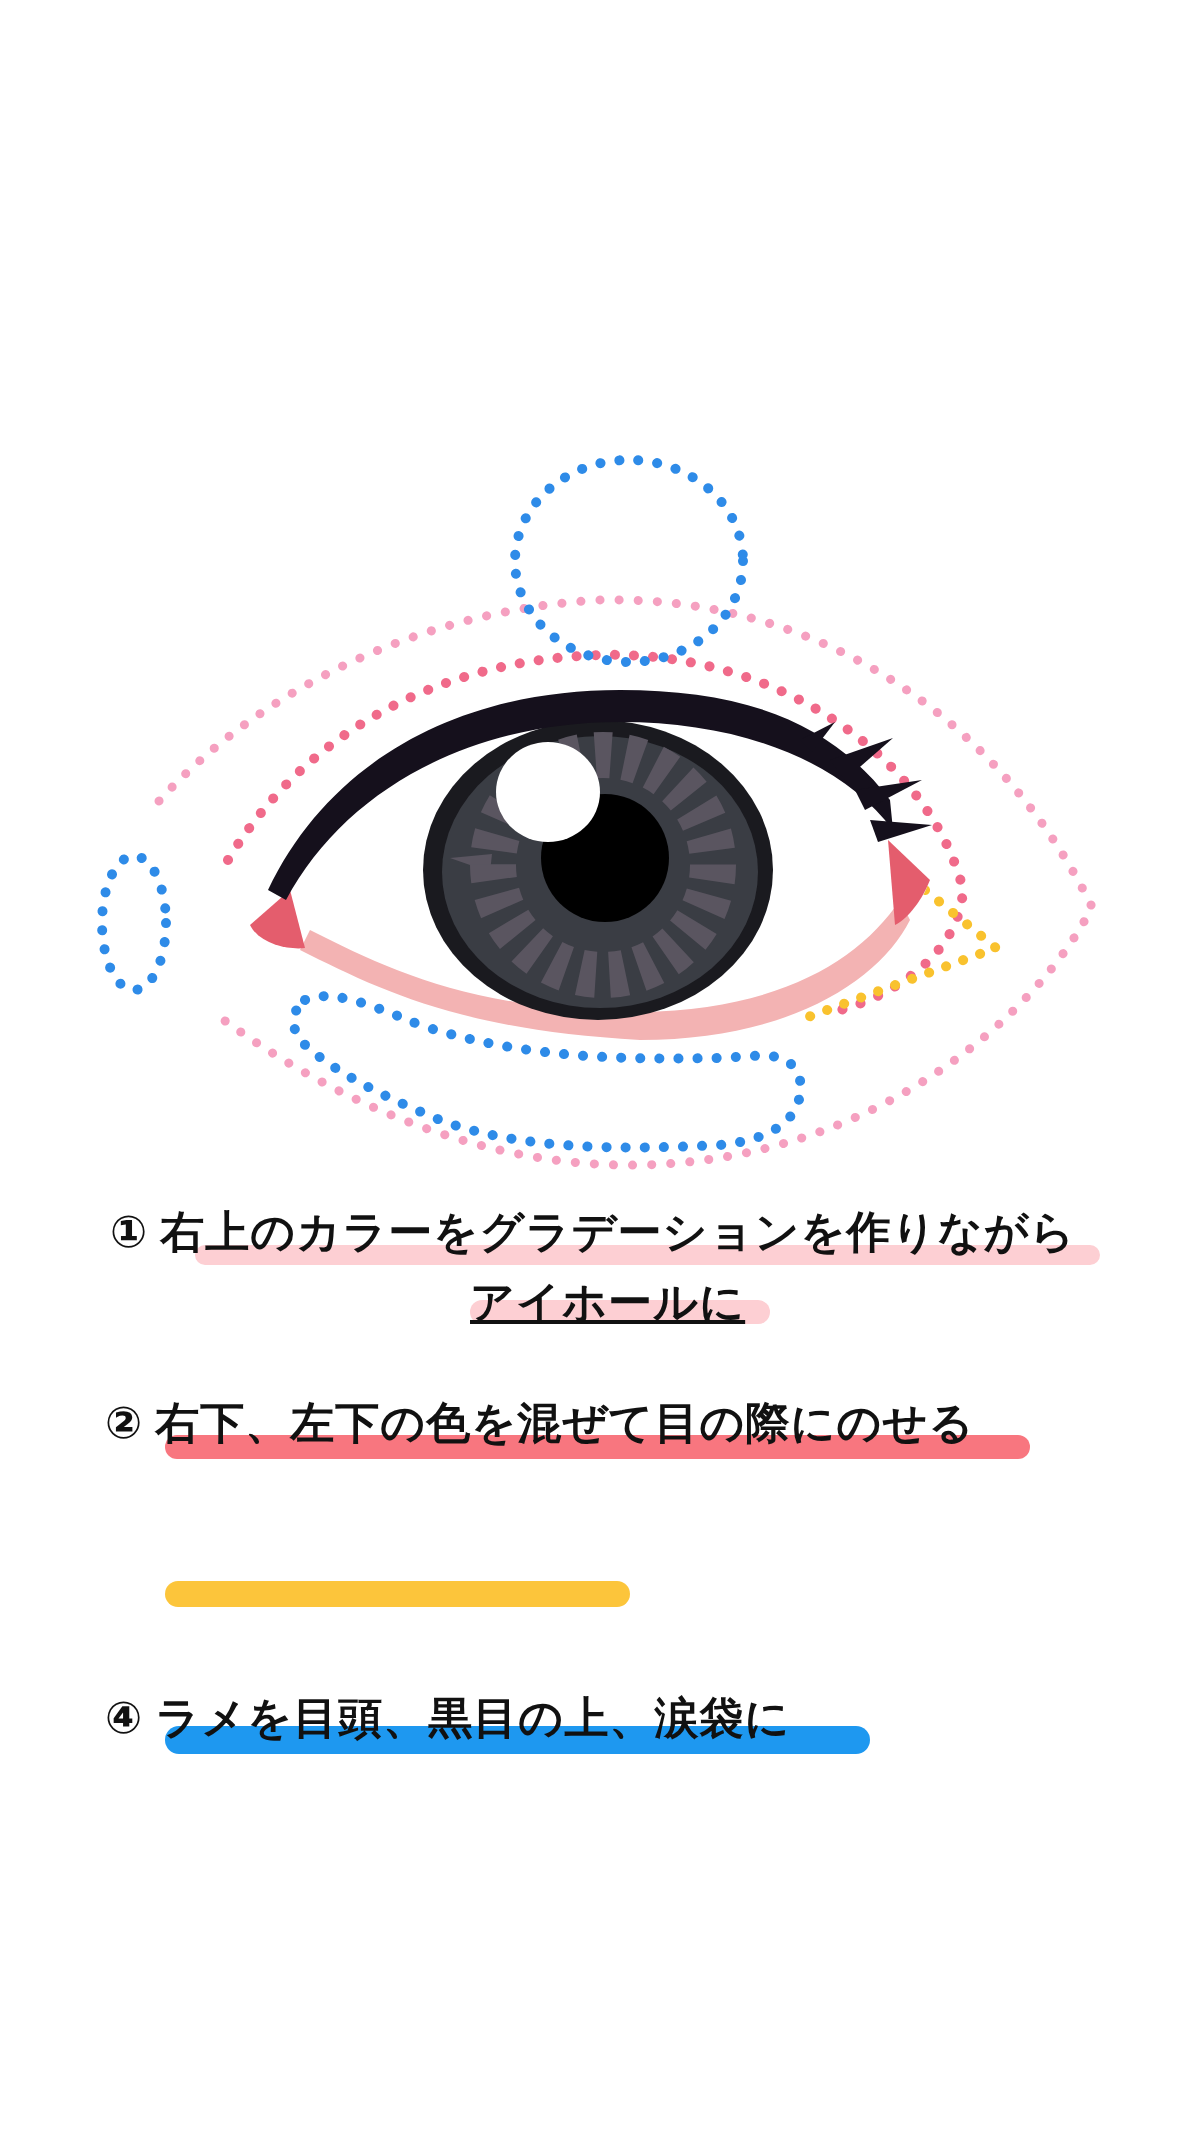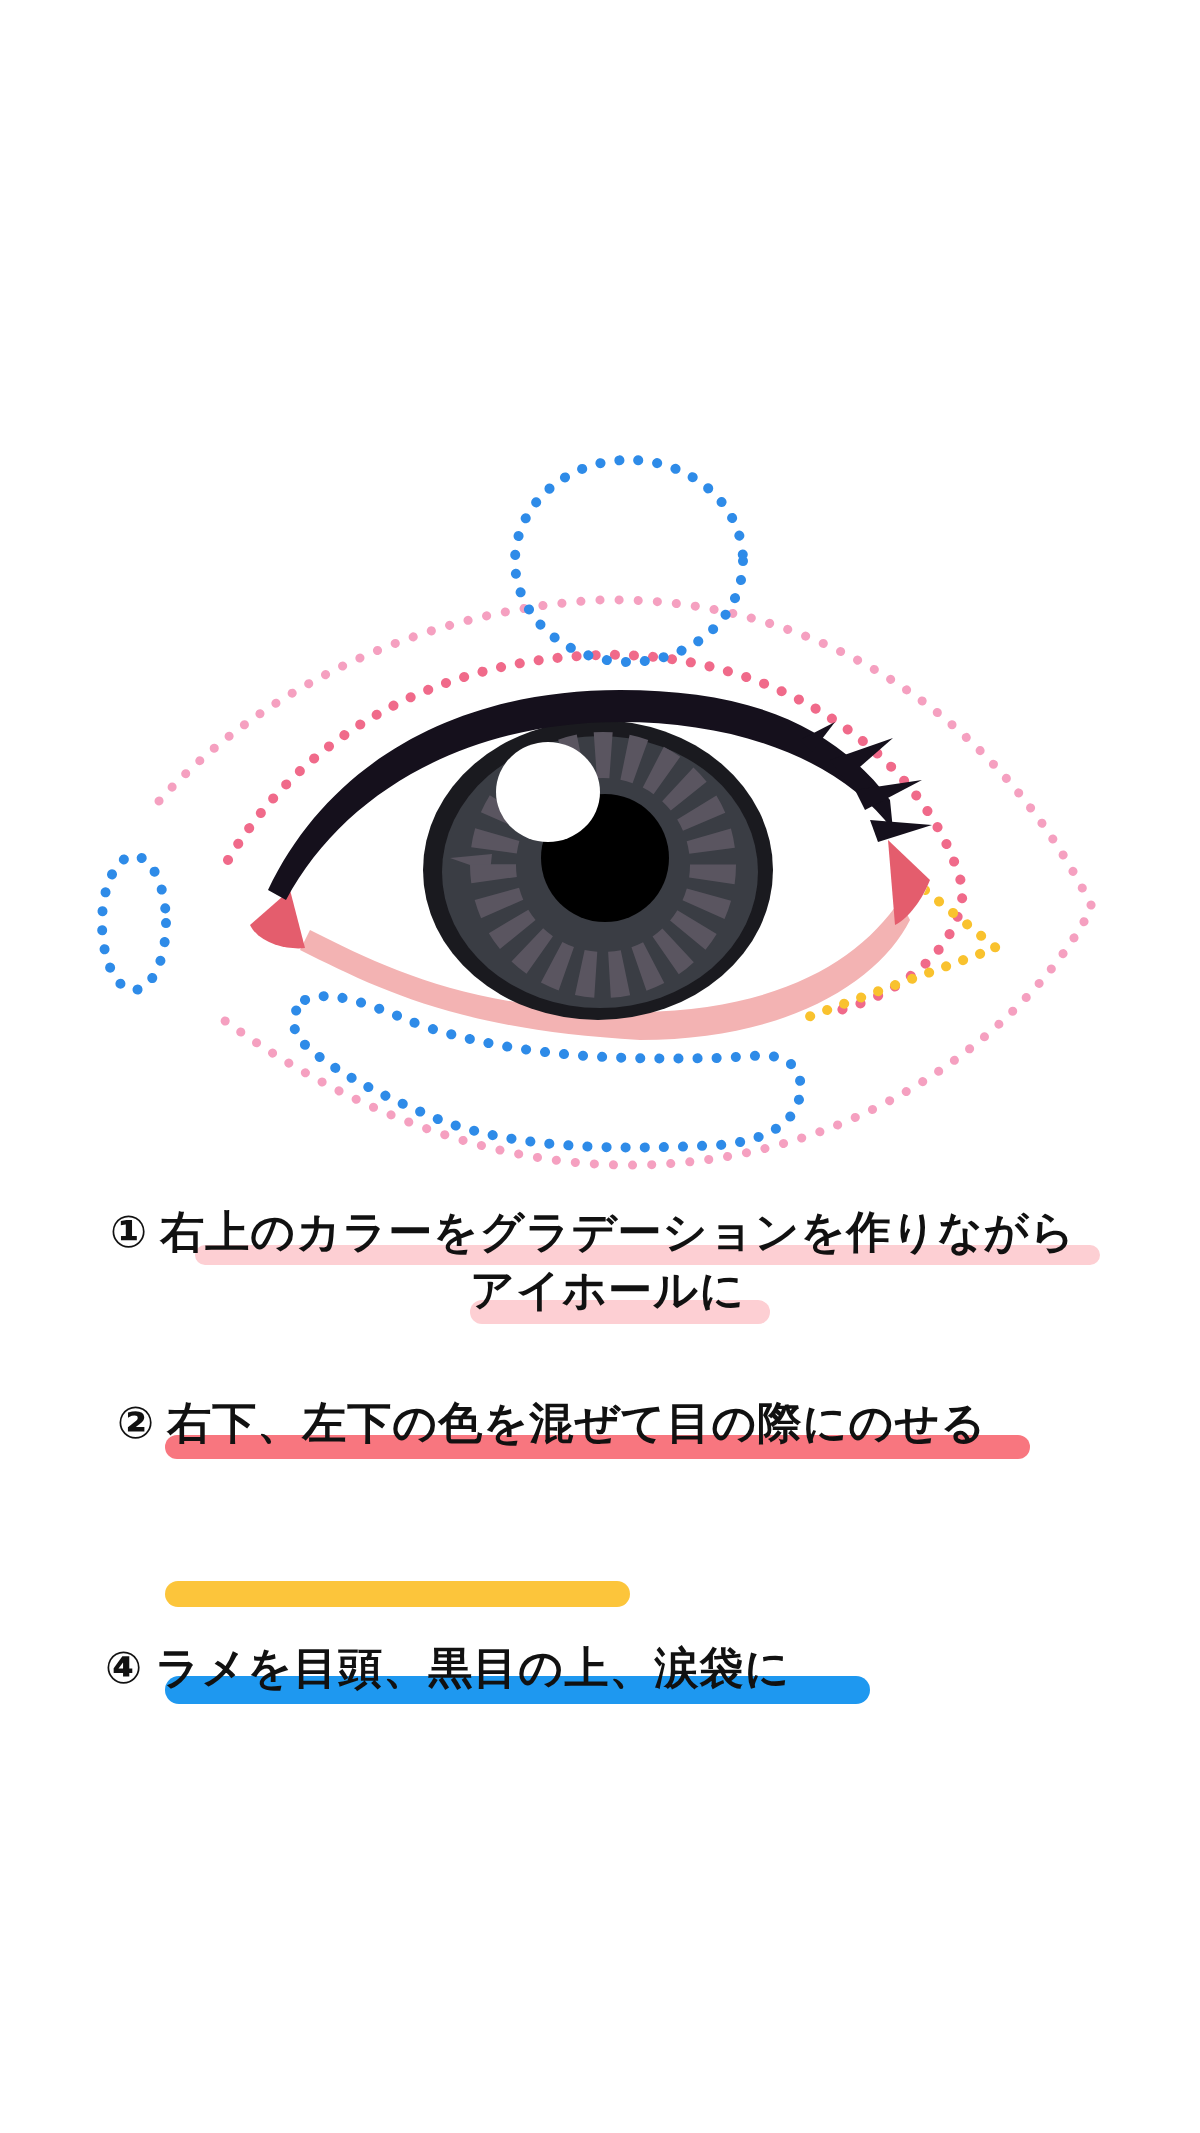--- a/index.html
+++ b/index.html
@@ -57,34 +57,34 @@
     <path d="M870,820 L932,825 L878,842 Z"></path>
   </g>
 </svg>
 
 <div class="line-wrap" style="left:110px; top:1204px; width:1000px; height:130px;text-align:center;">
   <div class="hl" style="left:85px; top:41px; width:905px; height:20px; background:#FDCFD3;"></div>
   <div class="step" style="left:0; top:0;">
     <span class="num">①</span><span class="txt">右上のカラーをグラデーションを作りながら</span>
   </div>
   <div class="hl" style="left:360px; top:96px; width:300px; height:24px; background:#FDCFD3;"></div>
-  <div class="step" style="left:360px; top:58px;">
+  <div class="step" style="left:360px; top:70px;text-decoration:underline;">
     <span class="txt">アイホールに</span>
   </div>
 </div>
 
 <div class="line-wrap" style="left:105px; top:1395px; width:940px; height:70px;">
   <div class="hl" style="left:60px; top:40px; width:865px; height:24px; background:#F8767F;"></div>
-  <div class="step" style="left:0; top:0;margin-left:12px;">
+  <div class="step" style="left:0; top:0;">
     <span class="num">②</span><span class="txt">右下、左下の色を混ぜて目の際にのせる</span>
   </div>
 </div>
 
 <div class="line-wrap" style="left:105px; top:1545px; width:560px; height:70px;">
   <div class="hl" style="left:60px; top:36px; width:465px; height:26px; background:#FCC53B;"></div>
 </div>
 
-<div class="line-wrap" style="left:105px; top:1640px; width:800px; height:75px;text-align:center;">
+<div class="line-wrap" style="left:105px; top:1690px; width:800px; height:75px;text-align:center;">
   <div class="hl" style="left:60px; top:36px; width:705px; height:28px; background:#1E98F0;"></div>
   <div class="step" style="left:0; top:0;">
     <span class="num">④</span><span class="txt">ラメを目頭、黒目の上、涙袋に</span>
   </div>
 </div>
 
 </body></html>

